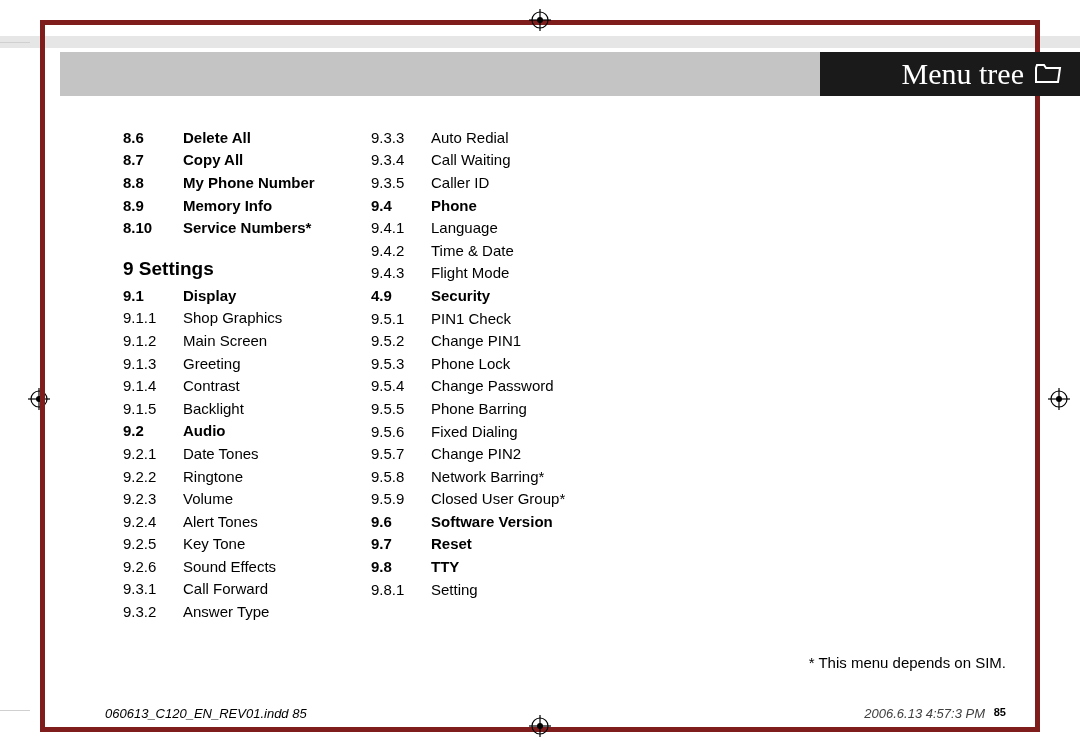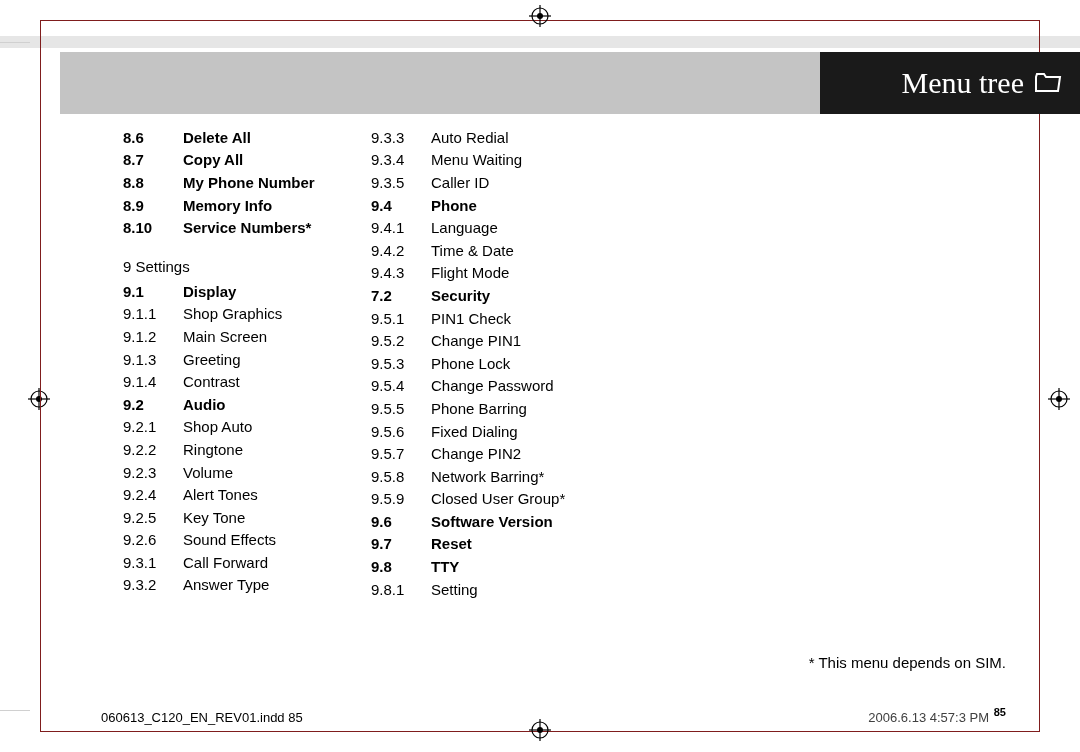--- a/index.html
+++ b/index.html
@@ -11,22 +11,23 @@
     font-family: Arial, Helvetica, sans-serif;
     color: #000;
     position: relative;
   }
   .page {
     position: absolute;
     left: 40px;
     top: 20px;
     width: 1000px;
     height: 712px;
-    border: 1px solid #7f1d1d;
+    border: 5px solid #7f1d1d;
     box-sizing: border-box;
+    font-style: italic;
   }
   .reg-mark-top, .reg-mark-bottom {
     position: absolute;
     left: 50%;
     transform: translateX(-50%);
     font-size: 22px;
     color: #000;
   }
   .reg-mark-top { top: -16px; }
   .reg-mark-bottom { bottom: -16px; }
@@ -45,21 +46,21 @@
     width: 1080px;
     height: 12px;
     background: #e6e6e6;
   }
   .header-band {
     position: absolute;
     left: 60px;
     top: 52px;
     right: 0;
     width: calc(1080px - 60px);
-    height: 62px;
+    height: 44px;
     display: flex;
   }
   .header-gray {
     flex: 1;
     background: #c4c4c4;
   }
   .header-dark {
     width: 260px;
     background: #1a1a1a;
     color: #ffffff;
@@ -99,22 +100,22 @@
   .row .num {
     width: 60px;
     flex-shrink: 0;
   }
   .row .label {
     flex: 1;
     white-space: nowrap;
   }
   .bold { font-weight: 700; }
   .section-head {
-    font-size: 15px;
-    font-weight: 400;
+    font-size: 19px;
+    font-weight: 700;
     margin-top: 20px;
     margin-bottom: 6px;
   }
   .footnote {
     position: absolute;
     right: 74px;
     top: 654px;
     font-size: 15px;
   }
   .page-num {
@@ -241,27 +242,31 @@
         <span class="label">Main Screen</span>
       </div>
       <div class="row">
         <span class="num">9.1.3</span>
         <span class="label">Greeting</span>
       </div>
       <div class="row">
         <span class="num">9.1.4</span>
         <span class="label">Contrast</span>
       </div>
+      <div class="row">
+        <span class="num">9.1.5</span>
+        <span class="label">Backlight</span>
+      </div>
       <div class="row bold">
         <span class="num">9.2</span>
         <span class="label">Audio</span>
       </div>
       <div class="row">
         <span class="num">9.2.1</span>
-        <span class="label">Shop Auto</span>
+        <span class="label">Date Tones</span>
       </div>
       <div class="row">
         <span class="num">9.2.2</span>
         <span class="label">Ringtone</span>
       </div>
       <div class="row">
         <span class="num">9.2.3</span>
         <span class="label">Volume</span>
       </div>
       <div class="row">
@@ -285,21 +290,21 @@
         <span class="label">Answer Type</span>
       </div>
     </div>
   <div class="col col2" id="col2-container">
       <div class="row">
         <span class="num">9.3.3</span>
         <span class="label">Auto Redial</span>
       </div>
       <div class="row">
         <span class="num">9.3.4</span>
-        <span class="label">Menu Waiting</span>
+        <span class="label">Call Waiting</span>
       </div>
       <div class="row">
         <span class="num">9.3.5</span>
         <span class="label">Caller ID</span>
       </div>
       <div class="row bold">
         <span class="num">9.4</span>
         <span class="label">Phone</span>
       </div>
       <div class="row">
@@ -308,21 +313,21 @@
       </div>
       <div class="row">
         <span class="num">9.4.2</span>
         <span class="label">Time &amp; Date</span>
       </div>
       <div class="row">
         <span class="num">9.4.3</span>
         <span class="label">Flight Mode</span>
       </div>
       <div class="row bold">
-        <span class="num">7.2</span>
+        <span class="num">4.9</span>
         <span class="label">Security</span>
       </div>
       <div class="row">
         <span class="num">9.5.1</span>
         <span class="label">PIN1 Check</span>
       </div>
       <div class="row">
         <span class="num">9.5.2</span>
         <span class="label">Change PIN1</span>
       </div>

